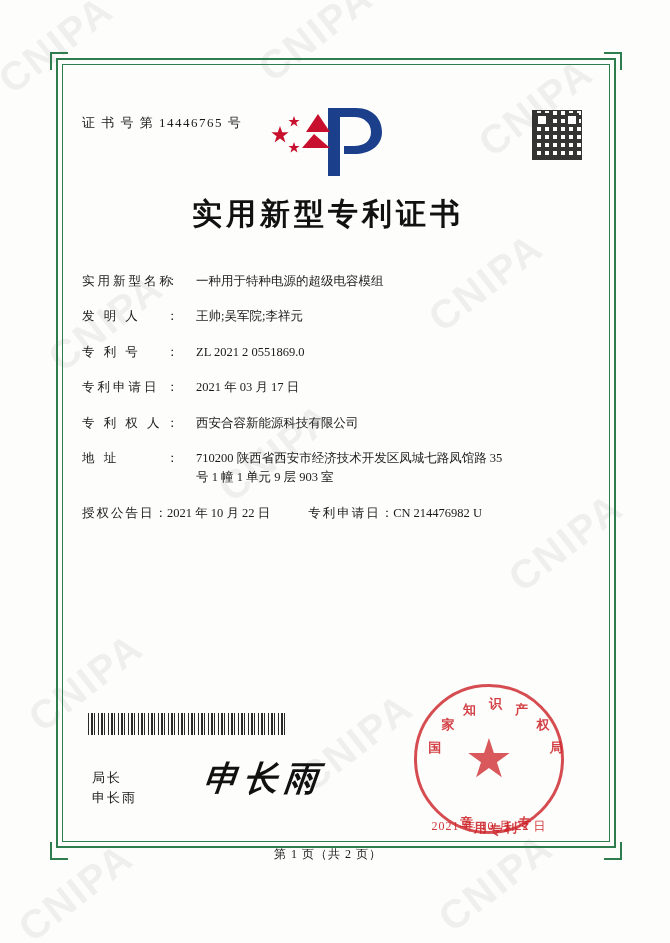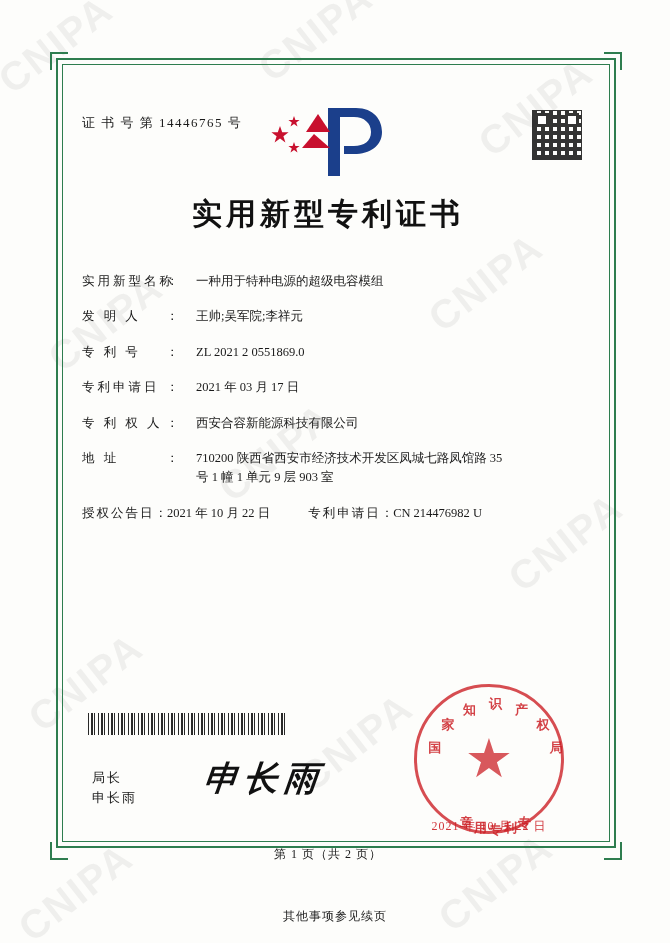--- a/index.html
+++ b/index.html
@@ -444,14 +444,13 @@
         <span style="transform: rotate(194deg) translate(0,-62px) rotate(-194deg);">用</span>
         <span style="transform: rotate(208deg) translate(0,-62px) rotate(-208deg);">章</span>
       </div>
       <div class="seal-star">★</div>
       <div class="seal-date">2021 年 10 月 22 日</div>
     </div>
 
     <div class="page-no">第 1 页（共 2 页）</div>
   </div>
 
-  <div class="footer-note">其他事项参见续页</div>
 </div>
 
 </body></html>

